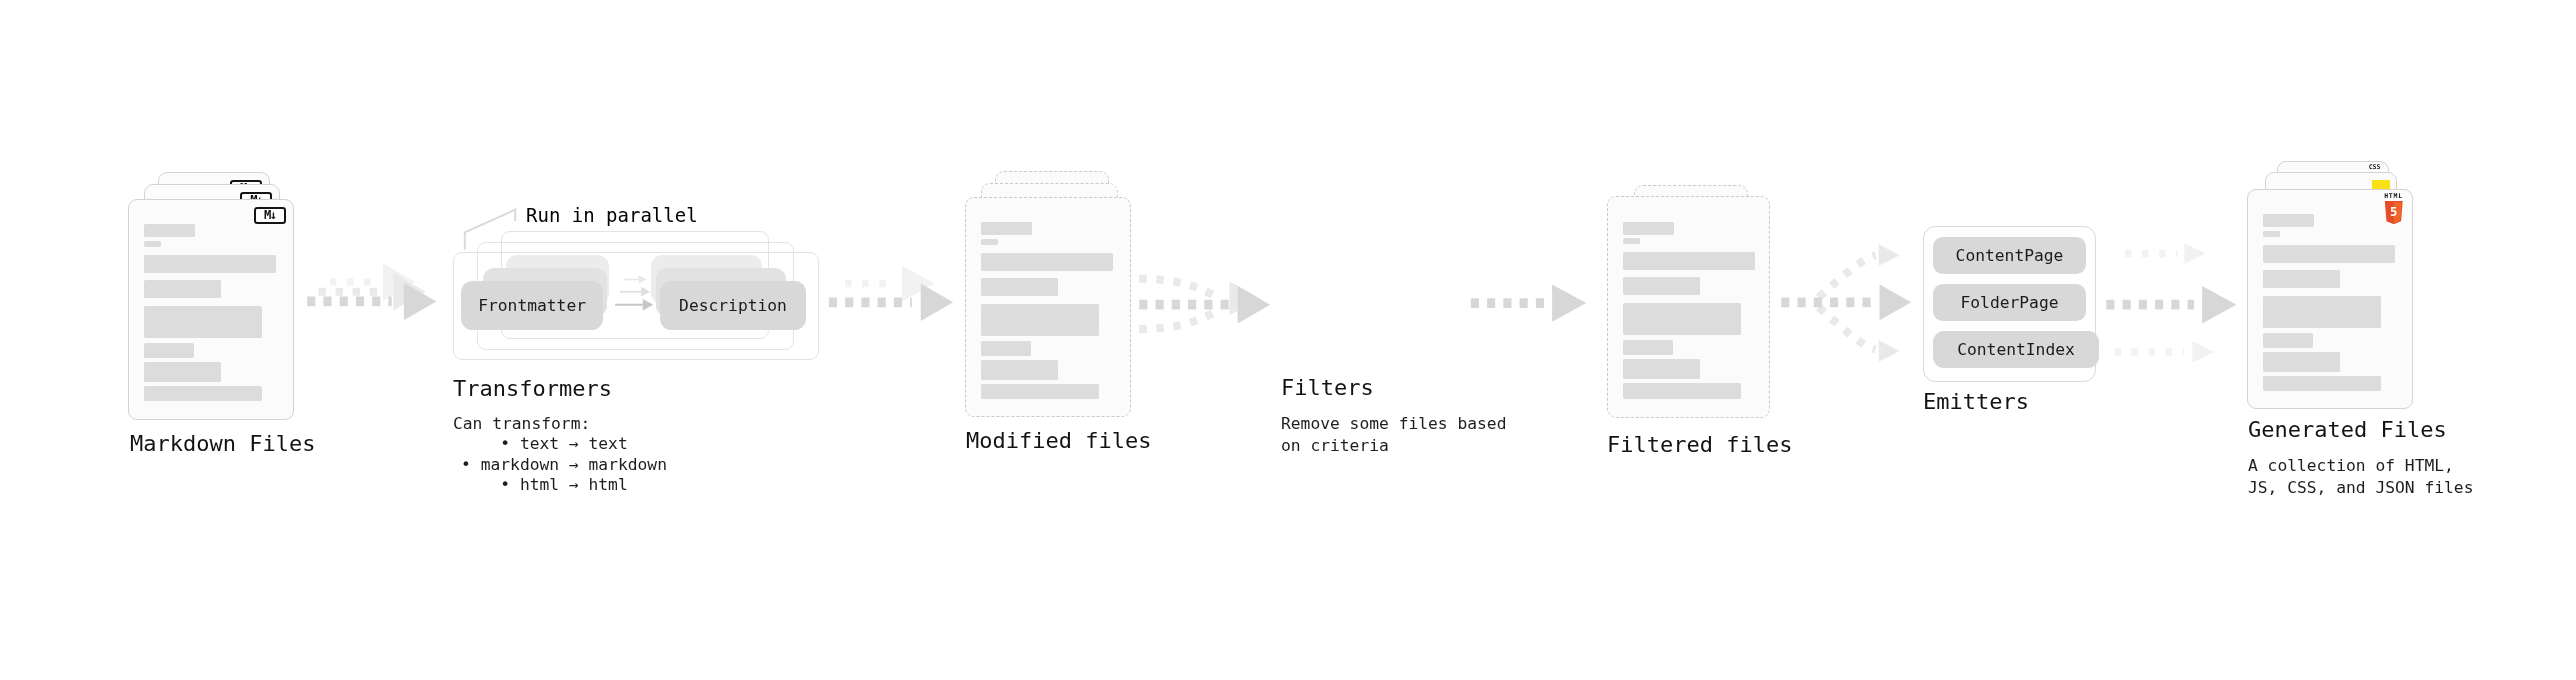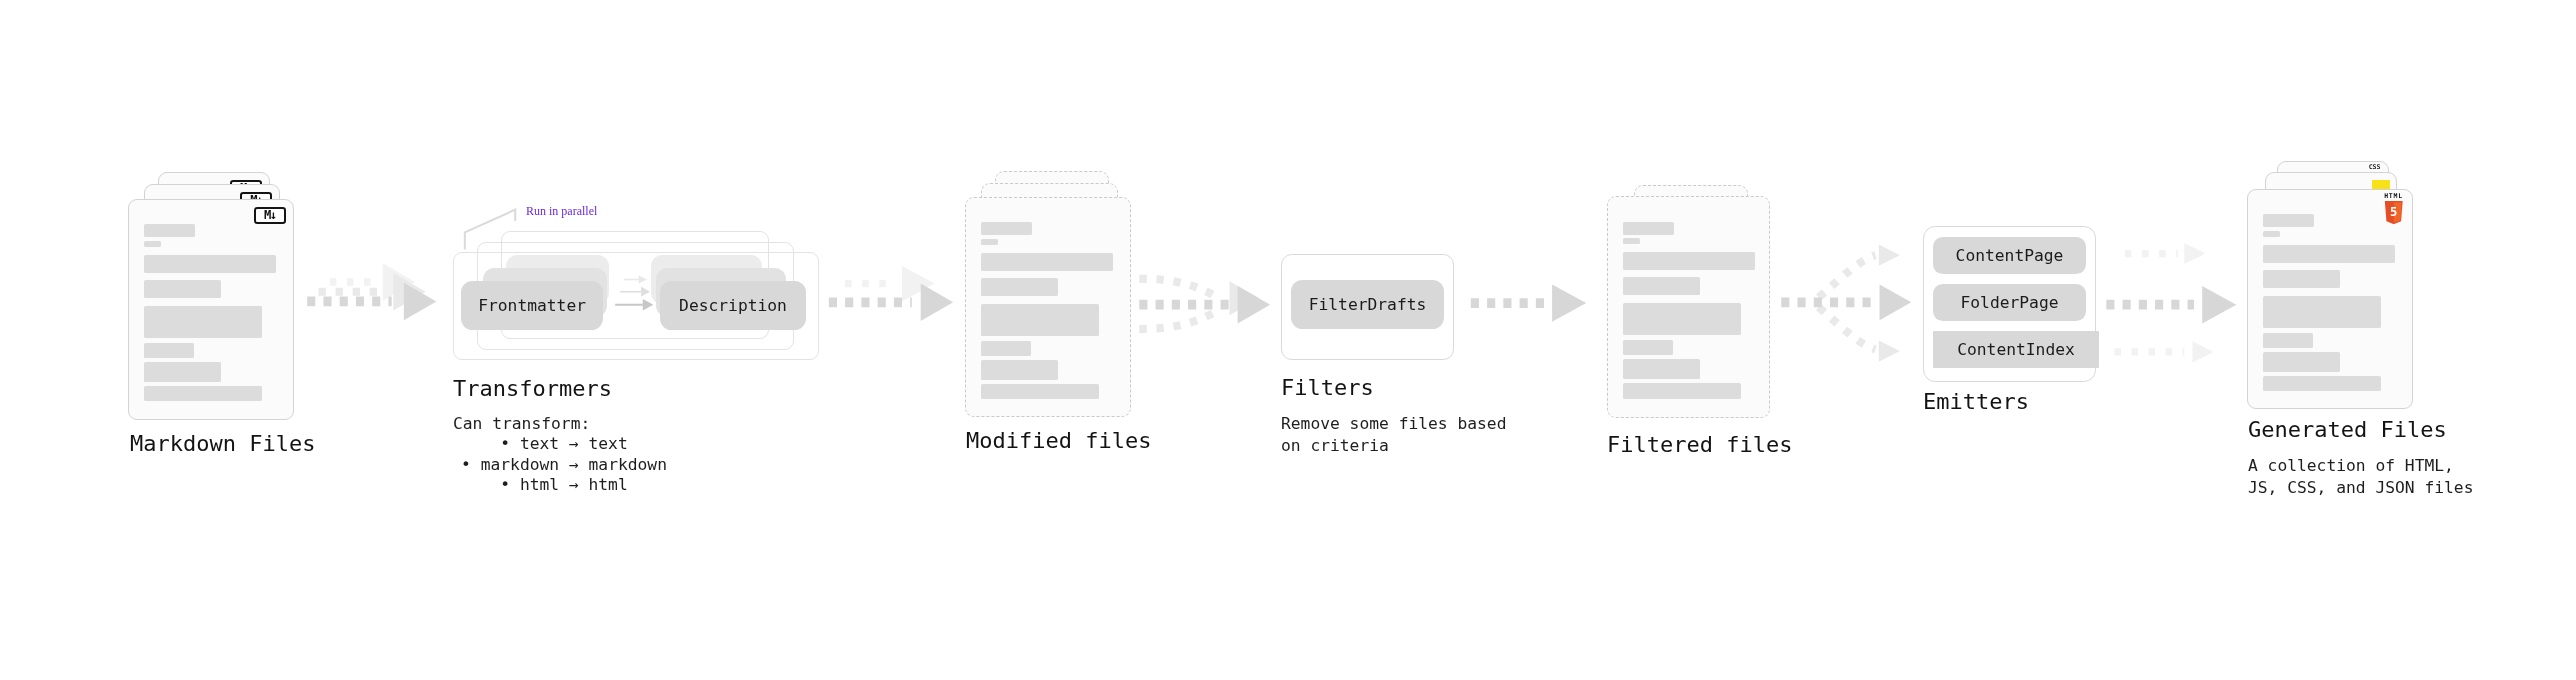--- a/index.html
+++ b/index.html
@@ -43,21 +43,21 @@
     display:flex;align-items:center;justify-content:center;
     font-size:16.3px;color:#1b1b1b;white-space:nowrap;}
   .pill.back2{background:#ececec;}
   .pill.back1{background:#e2e2e2;}
 
   
   .st-title{position:absolute;font-size:22px;color:#131313;white-space:nowrap;}
   .st-desc{position:absolute;font-size:16.3px;line-height:22px;color:#1e1e1e;white-space:pre-line;}
   .tf-line{font-size:16.3px;line-height:20.3px;color:#1e1e1e;white-space:nowrap;}
   .tf-bullet{margin-left:8.1px;text-align:center;}
-  .note{position:absolute;font-size:12px;color:#6d28d9;white-space:nowrap;font-family:Liberation Serif, serif;}
+  .note{position:absolute;font-size:19px;color:#000000;white-space:nowrap;}
 
   svg.overlay{position:absolute;left:0;top:0;pointer-events:none;}
 
   
   .dl1{stroke:#d7d7d7;stroke-width:12;stroke-dasharray:10 10;fill:none;}
   .dl2{stroke:#e9e9e9;stroke-width:10;stroke-dasharray:9 12;fill:none;}
   .dl3{stroke:#f2f2f2;stroke-width:9;stroke-dasharray:8 13;fill:none;}
   .dh1{fill:#d7d7d7;}
   .dh2{fill:#e9e9e9;}
   .dh3{fill:#f2f2f2;}
@@ -119,23 +119,20 @@
       <div class="bar b3"></div>
       <div class="bar b4"></div>
       <div class="bar b5"></div>
       <div class="bar b6"></div>
       <div class="bar b7"></div>
       <div class="bar b8"></div>
     </div>
   </div>
   <div class="st-title" style="left:966px;top:428px">Modified files</div>
 
-  <div class="wbox" style="left:1281px;top:254px;width:173px;height:106px">
-    <div class="pill" style="left:9px;top:25px;width:153px;height:49px">FilterDrafts</div>
-  </div>
   <div class="st-title" style="left:1281px;top:375px">Filters</div>
   <div class="st-desc" style="left:1281px;top:413px">Remove some files based
 on criteria</div>
 
   <div class="group" style="left:1607px;top:185px;width:171px;height:244px">
     <div class="tab dashed" style="left:27px;top:0;width:114px;height:37px"></div>
     <div class="card dashed" style="left:0;top:11.4px;width:163px;height:222px">
       <div class="bar b1"></div>
       <div class="bar b2"></div>
       <div class="bar b3"></div>
@@ -144,21 +141,21 @@
       <div class="bar b6"></div>
       <div class="bar b7"></div>
       <div class="bar b8"></div>
     </div>
   </div>
   <div class="st-title" style="left:1607px;top:432px">Filtered files</div>
 
   <div class="wbox" style="left:1923px;top:226px;width:173px;height:156px;border-radius:12.2px">
     <div class="pill" style="left:9px;top:9.8px;width:153px;height:37px;border-radius:9.8px">ContentPage</div>
     <div class="pill" style="left:9px;top:57px;width:153px;height:37px;border-radius:9.8px">FolderPage</div>
-    <div class="pill" style="left:9px;top:104px;width:166px;height:37px;border-radius:1px">ContentIndex</div>
+    <div class="pill" style="left:9px;top:104px;width:166px;height:37px;border-radius:11px">ContentIndex</div>
   </div>
   <div class="st-title" style="left:1923px;top:389px">Emitters</div>
 
   <div class="group" style="left:2247px;top:161px;width:172px;height:252px">
     <div class="tab solid" style="left:30px;top:0;width:112px;height:39px">
       <div class="css-badge">
         <div class="css-word">CSS</div>
         <div class="css-underline"></div>
       </div>
     </div>

